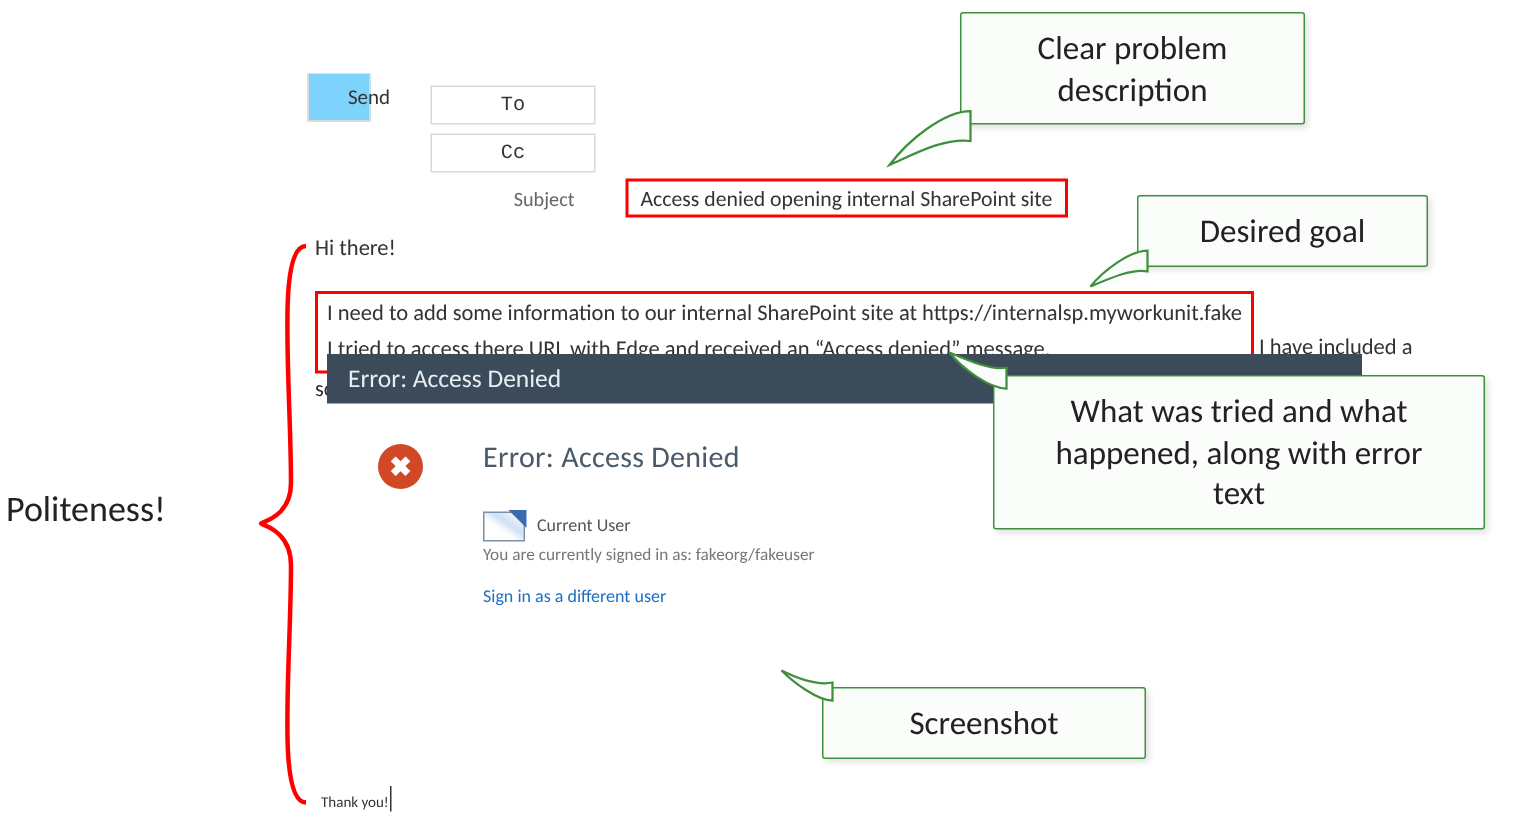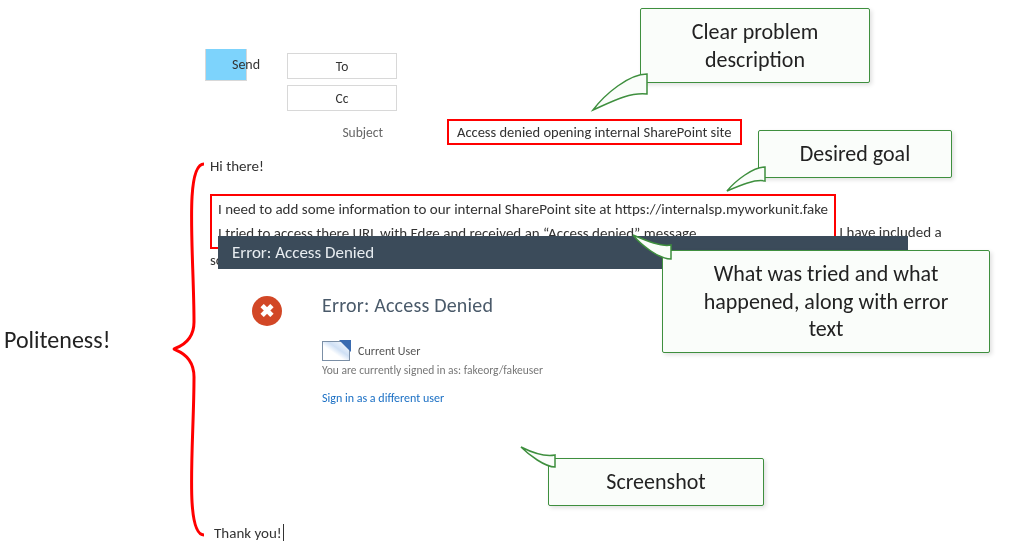--- a/index.html
+++ b/index.html
@@ -14,21 +14,21 @@
   .canvas { position: absolute; inset: 0; }
 
   
   .compose {
     position: absolute;
     left: 205px;
     top: 53px;
     right: 10px;
     background: #fff;
   }
-  .header-row { display: flex; align-items: flex-start; height: 30px; margin-bottom: 2px; }
+  .header-row { display: flex; align-items: flex-end; height: 30px; margin-bottom: 2px; font-family: Liberation Mono, monospace; }
   .send-btn {
     position: absolute;
     left: 0; top: -4px;
     width: 42px; height: 32px;
     border: 1px solid #d8d8d8;
     border-top: none;
     font-size: 14px; color: #333;
     display: flex; align-items: center; justify-content: center;
     background: #7dd3fc;
     padding-left: 40px;
@@ -49,21 +49,21 @@
     font-size: 14px; color: #111; margin-left: 22px;
     text-decoration: underline; padding: 0 4px 1px 4px;
     border-bottom: 0;
   }
   .recipient-wrap { display: flex; align-items: center; }
   .presence {
     width: 9px; height: 9px; border: 1px solid #7a7a7a; border-radius: 50%;
     margin-left: 10px; background: #fff;
   }
 
-  .subject-row { display: flex; align-items: center; height: 30px; margin-top: 2px; gap: 30px; }
+  .subject-row { display: flex; align-items: center; height: 30px; margin-top: 2px; }
   .subject-box {
     border: 2px solid #ff0000;
     padding: 2px 8px;
     font-size: 14.5px; color: #333;
     margin-left: 20px;
   }
 
   .body-area {
     position: absolute;
     left: 210px;
@@ -108,21 +108,21 @@
   }
   .cu-icon:after {
     content:''; position:absolute; right:-2px; top:-2px;
     border-left: 12px solid transparent; border-top: 12px solid #3a6bb0;
   }
   .signed { font-size: 11.5px; color: #777; margin-top: 2px; }
   .signin-link { font-size: 12px; color: #1a6fc4; margin-top: 14px; cursor: pointer; }
 
   .thanks {
     position: absolute; left: 214px; top: 524px;
-    font-size: 15px; color: #333;
+    font-size: 10px; color: #333;
   }
   .cursor {
     display: inline-block; width: 1px; height: 17px; background: #333;
     vertical-align: -3px; margin-left: 1px;
   }
 
   
   .callout {
     position: absolute;
     border: 1.5px solid #3e8f3e;

